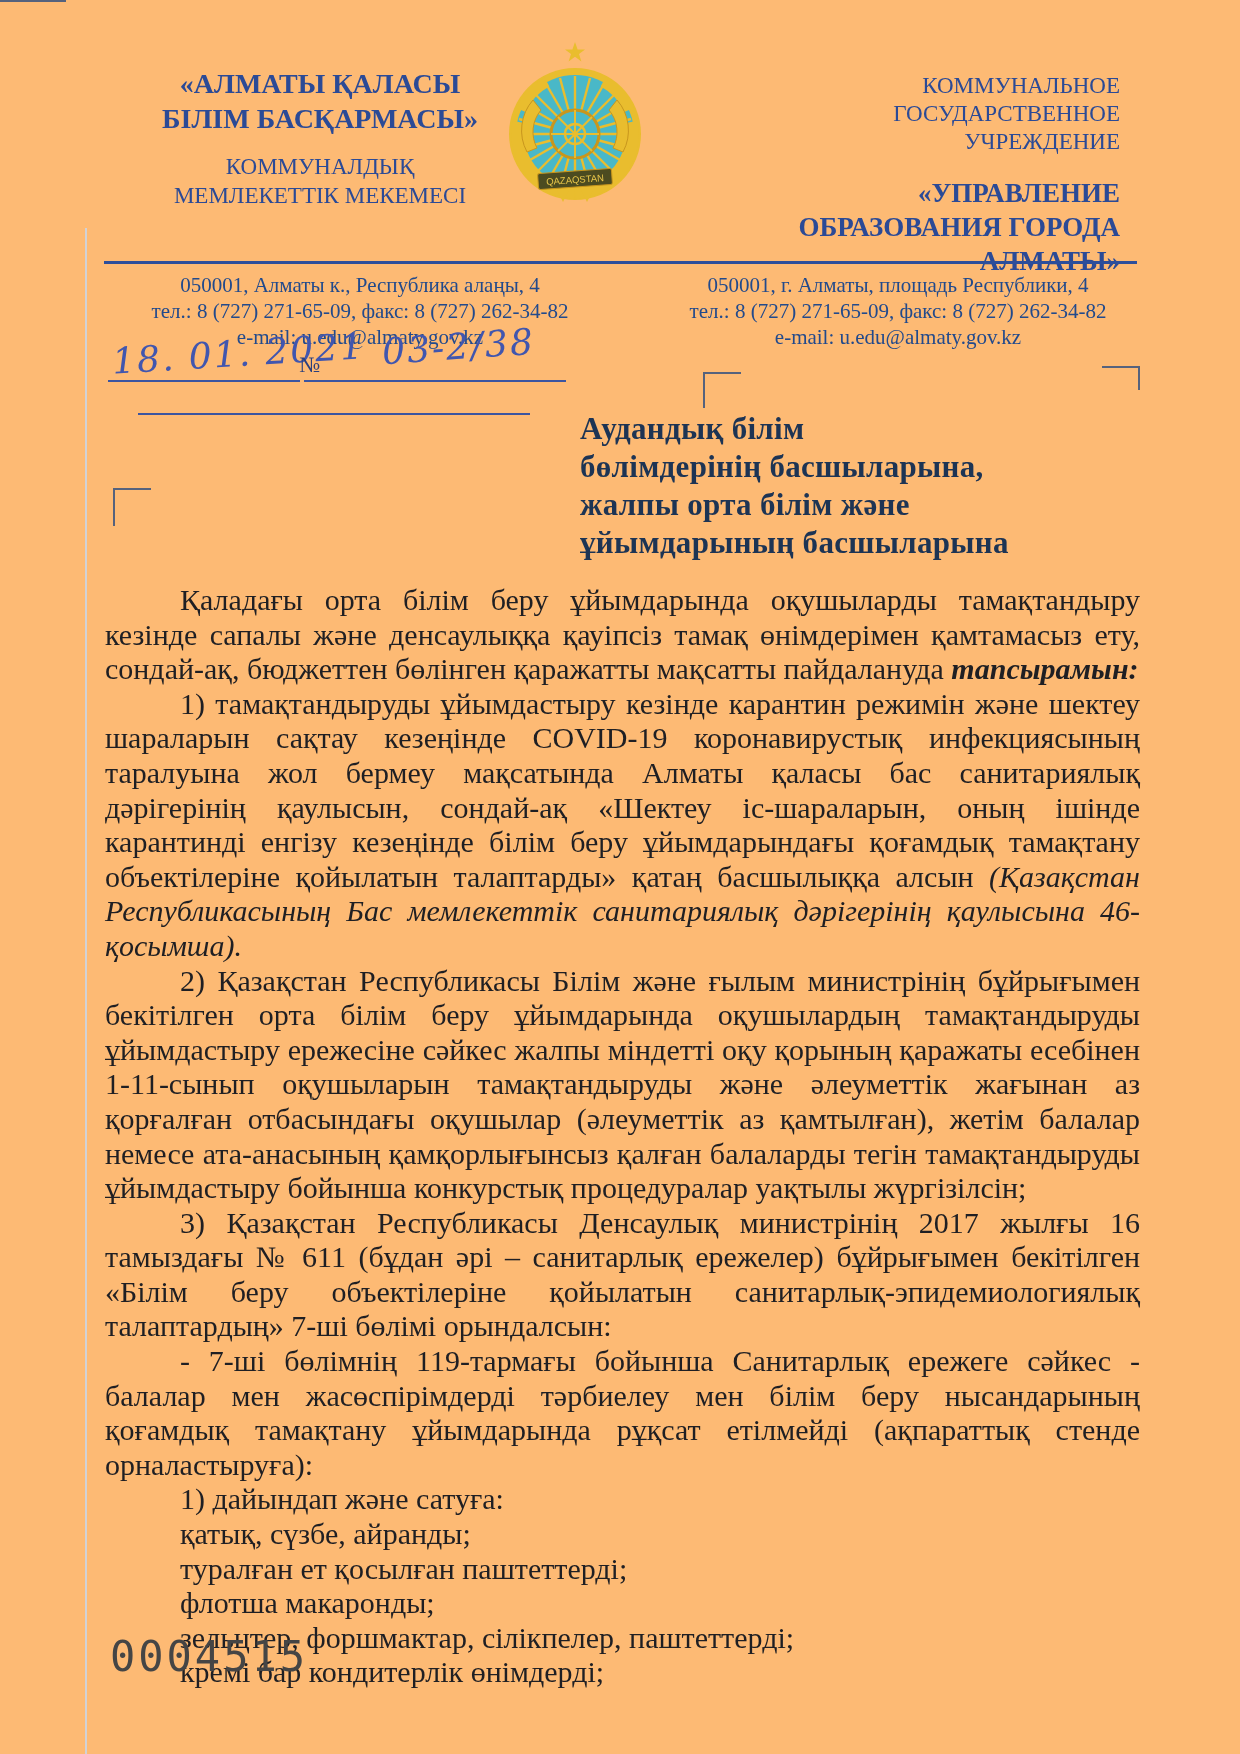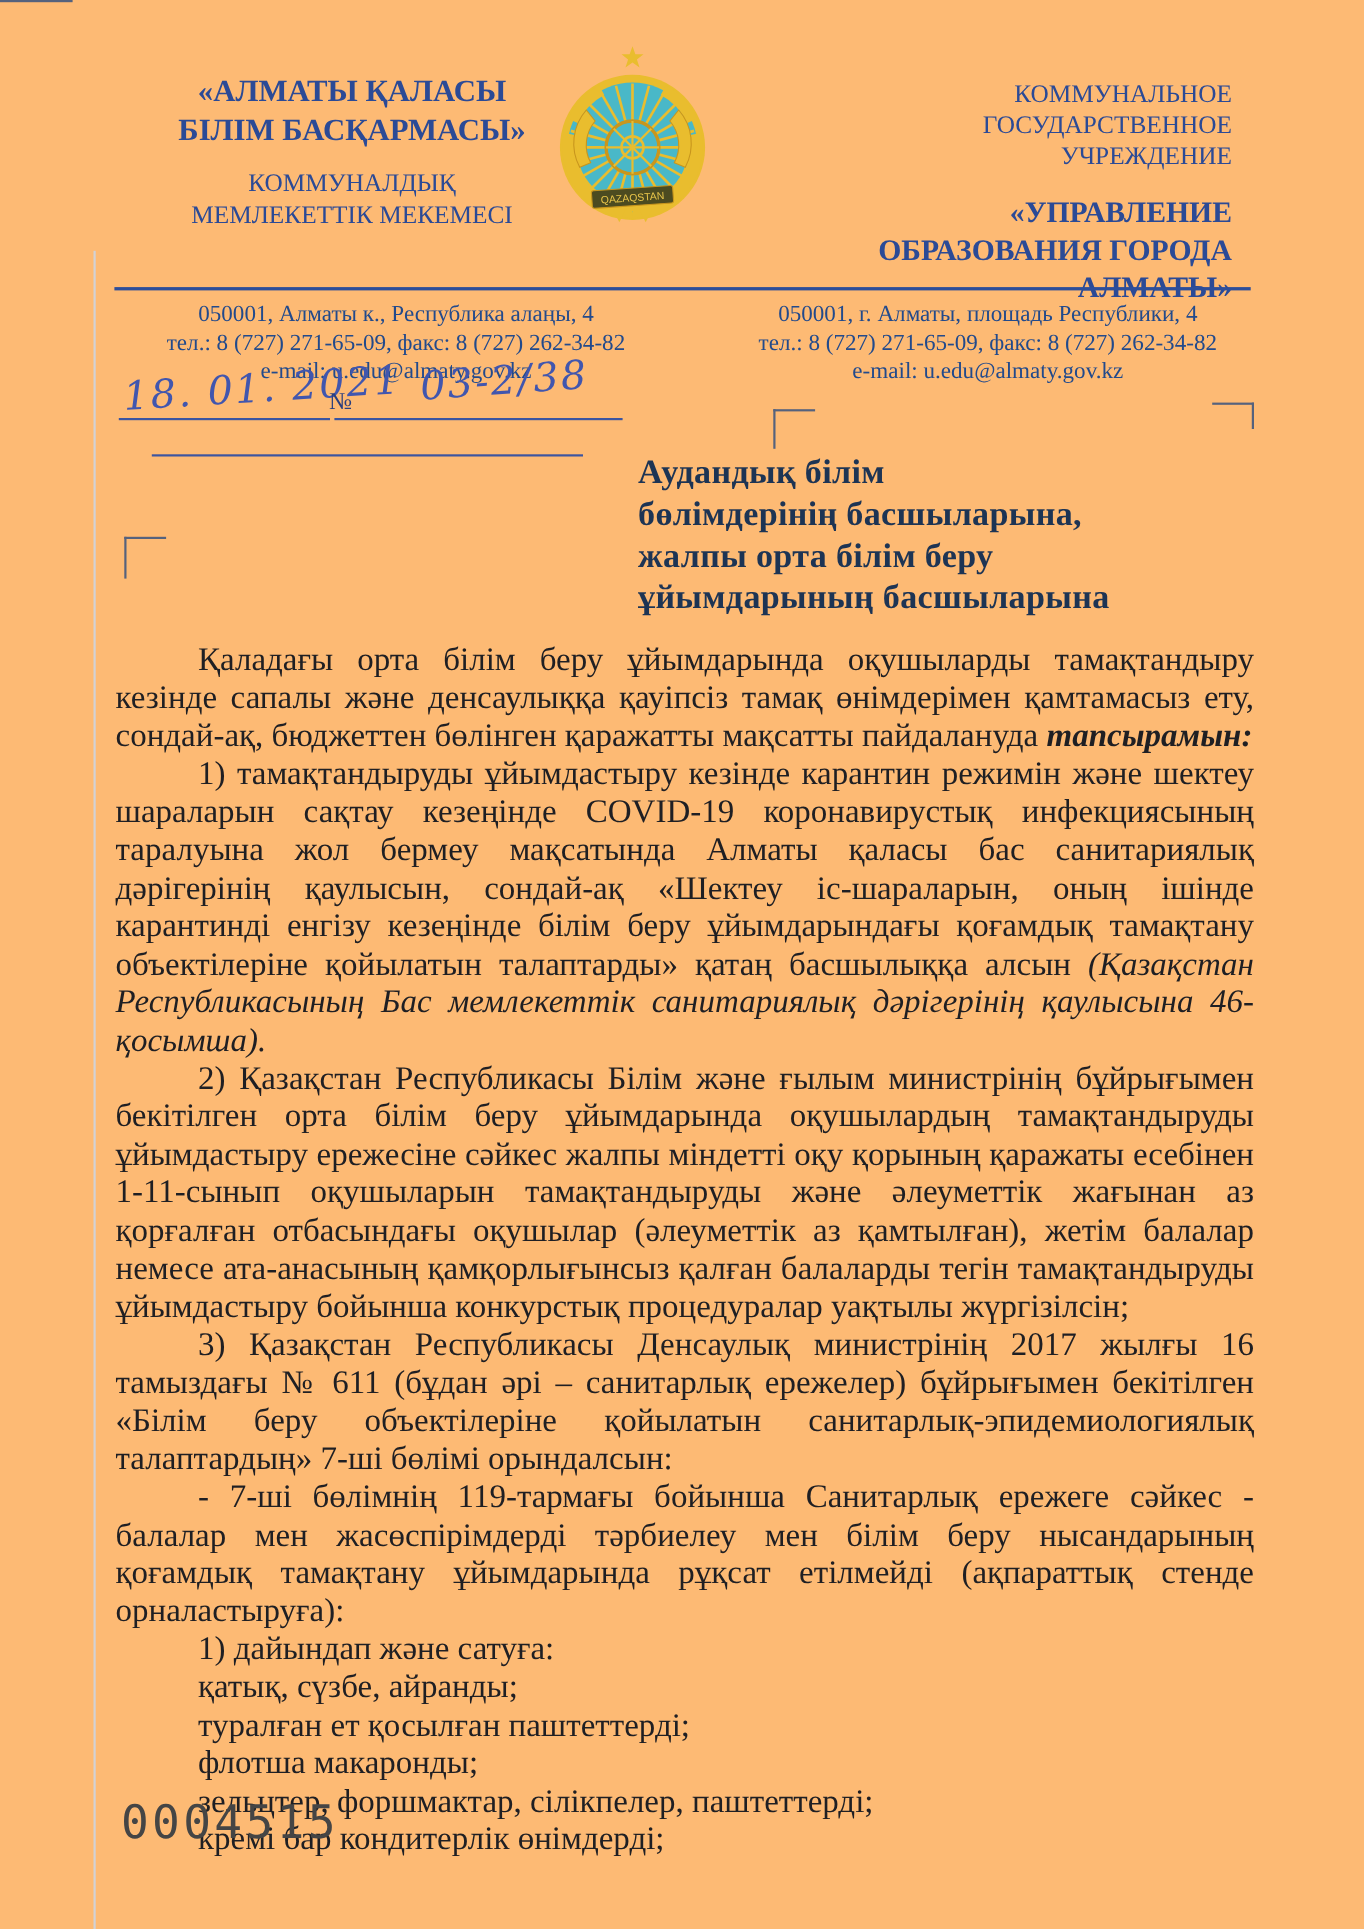--- a/index.html
+++ b/index.html
@@ -170,21 +170,21 @@
   <div class="u-line u3"></div>
 
   <div class="mark mark-tl-recipient"></div>
   <div class="mark mark-tr-recipient"></div>
   <div class="mark mark-left-zone"></div>
   <div class="mark-dash"></div>
 
   <div class="recipient">
       <div>Аудандық білім</div>
       <div>бөлімдерінің  басшыларына,</div>
-      <div>жалпы орта білім беру</div>
+      <div>жалпы орта білім және</div>
       <div>ұйымдарының басшыларына</div>
     </div>
 
   <div class="body-text">
       <p class="para"><span>Қаладағы орта білім беру ұйымдарында оқушыларды тамақтандыру кезінде сапалы және денсаулыққа қауіпсіз тамақ өнімдерімен қамтамасыз ету, сондай-ақ, бюджеттен бөлінген қаражатты мақсатты пайдалануда </span><span class="run-bi">тапсырамын:</span></p>
       <p class="para"><span>1)  тамақтандыруды ұйымдастыру кезінде карантин режимін және шектеу шараларын сақтау кезеңінде COVID-19 коронавирустық инфекциясының таралуына жол бермеу мақсатында Алматы қаласы бас санитариялық дәрігерінің қаулысын, сондай-ақ «Шектеу іс-шараларын, оның ішінде карантинді енгізу кезеңінде білім беру ұйымдарындағы қоғамдық тамақтану объектілеріне қойылатын талаптарды» қатаң басшылыққа алсын </span><span class="run-i">(Қазақстан Республикасының Бас мемлекеттік санитариялық дәрігерінің қаулысына 46-қосымша).</span></p>
       <p class="para"><span>2)  Қазақстан Республикасы Білім және ғылым министрінің бұйрығымен бекітілген орта білім беру ұйымдарында оқушылардың тамақтандыруды ұйымдастыру ережесіне сәйкес жалпы міндетті оқу қорының қаражаты есебінен 1-11-сынып оқушыларын тамақтандыруды және әлеуметтік жағынан аз қорғалған отбасындағы оқушылар (әлеуметтік аз қамтылған), жетім балалар немесе ата-анасының қамқорлығынсыз қалған балаларды тегін тамақтандыруды ұйымдастыру бойынша конкурстық процедуралар уақтылы жүргізілсін;</span></p>
       <p class="para"><span>3)  Қазақстан Республикасы Денсаулық министрінің 2017 жылғы 16 тамыздағы № 611 (бұдан әрі – санитарлық ережелер) бұйрығымен бекітілген «Білім беру объектілеріне қойылатын санитарлық-эпидемиологиялық талаптардың» 7-ші бөлімі орындалсын:</span></p>
       <p class="para"><span>- 7-ші бөлімнің 119-тармағы бойынша Санитарлық ережеге сәйкес - балалар мен жасөспірімдерді тәрбиелеу мен білім беру нысандарының қоғамдық тамақтану ұйымдарында рұқсат етілмейді (ақпараттық стенде орналастыруға):</span></p>
       <p class="para"><span>1)  дайындап және сатуға:</span></p>

